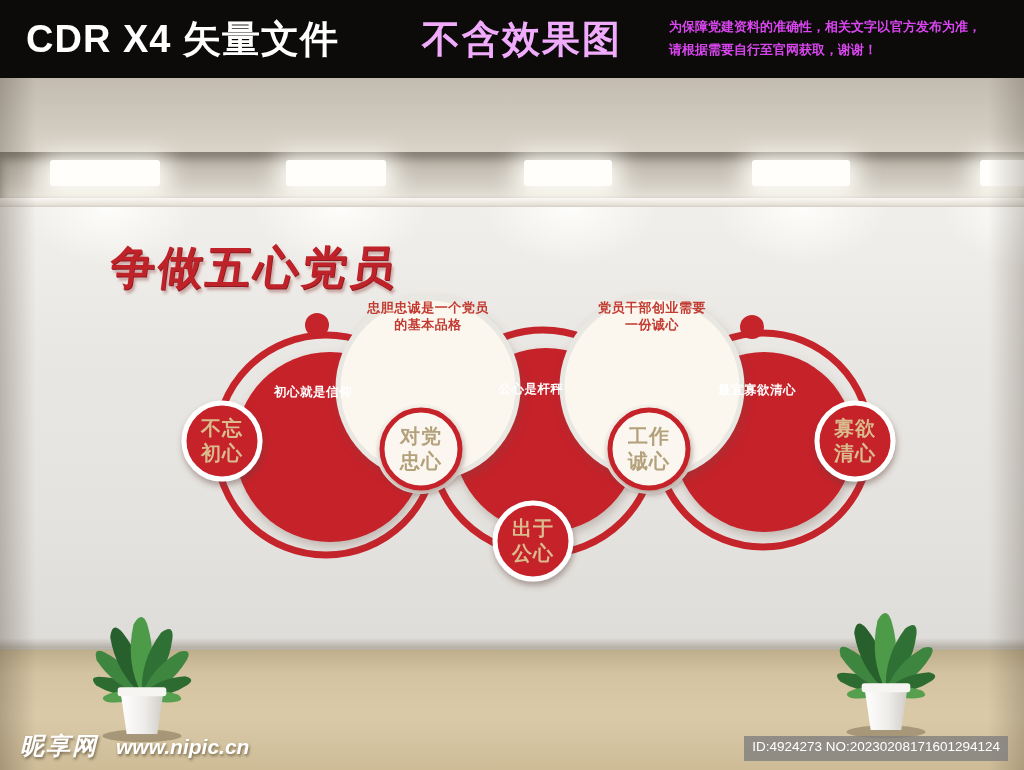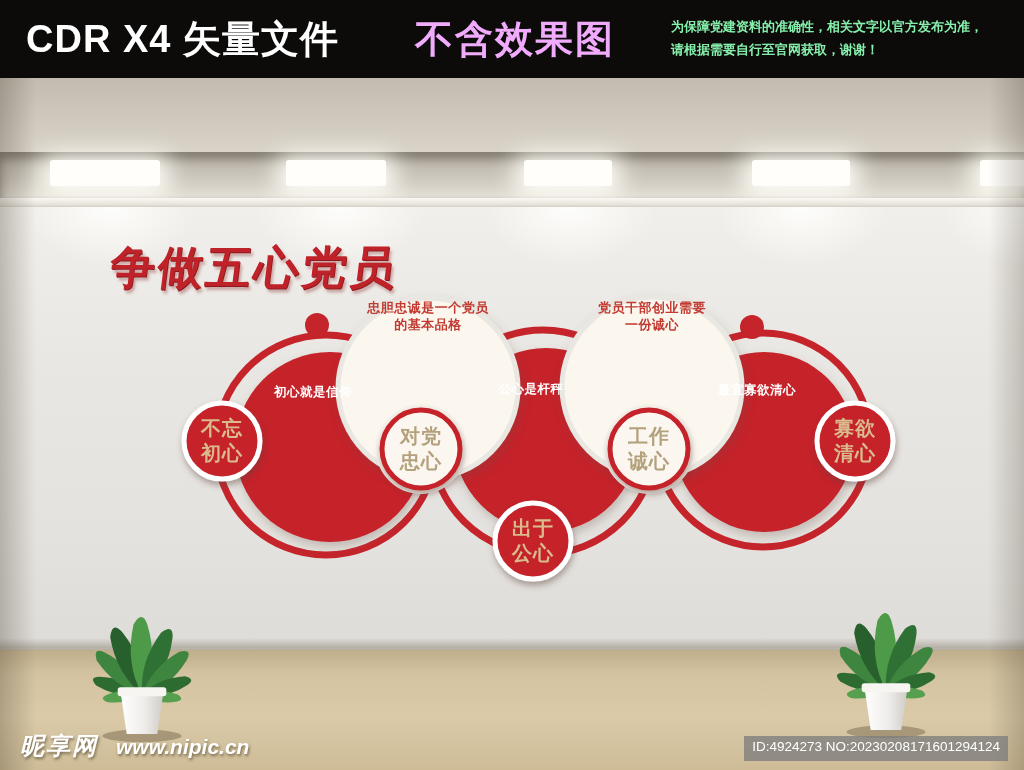--- a/index.html
+++ b/index.html
@@ -4,25 +4,25 @@
 <style>
   html,body{margin:0;padding:0;}
   body{
     width:1024px;height:770px;position:relative;overflow:hidden;
     font-family:"Liberation Sans","DejaVu Sans",sans-serif;
     background:#0c0b09;
   }
   
   .top-bar{
     position:absolute;top:0;left:0;width:1024px;height:78px;
-    background:#0c0b09;display:flex;align-items:center;
+    background:#0c0b09;display:flex;align-items:center;gap:7px;
   }
   .fmt-title{color:#ffffff;font-size:38px;font-weight:bold;margin-left:26px;letter-spacing:1px;white-space:nowrap;}
   .noeffect-title{color:#f0abfc;font-size:38px;font-weight:bold;margin-left:76px;letter-spacing:2px;white-space:nowrap;}
-  .notice{margin-left:56px;color:#86efac;font-size:13px;line-height:1.75;font-weight:bold;white-space:nowrap;}
+  .notice{margin-left:40px;color:#d946ef;font-size:13px;line-height:1.75;font-weight:bold;white-space:nowrap;}
   
   .room{
     position:absolute;top:78px;left:0;width:1024px;height:692px;overflow:hidden;
     background:#e9e7e3;
   }
   .ceiling{position:absolute;top:0;left:0;right:0;height:74px;
     background:linear-gradient(180deg,#c3bbb0 0%,#cfc8bd 55%,#d9d3c8 100%);}
   .light-band{position:absolute;top:74px;left:0;right:0;height:46px;
     background:linear-gradient(180deg,#b2aba0 0%,#d4cfc5 70%,#e6e1d8 100%);
     box-shadow:inset 0 7px 9px rgba(85,80,70,.5);}

